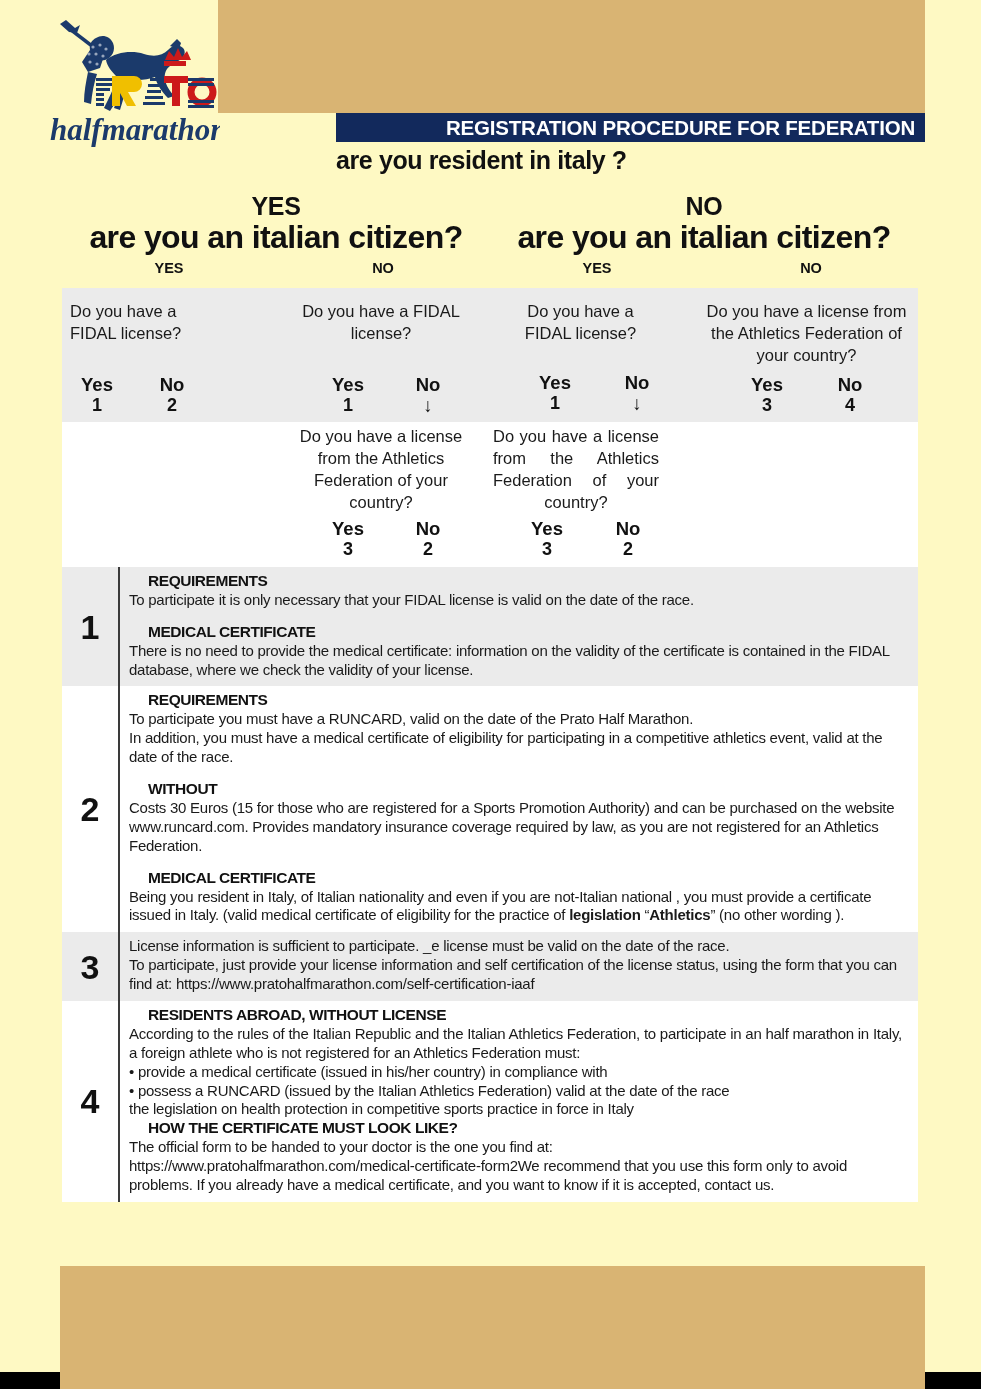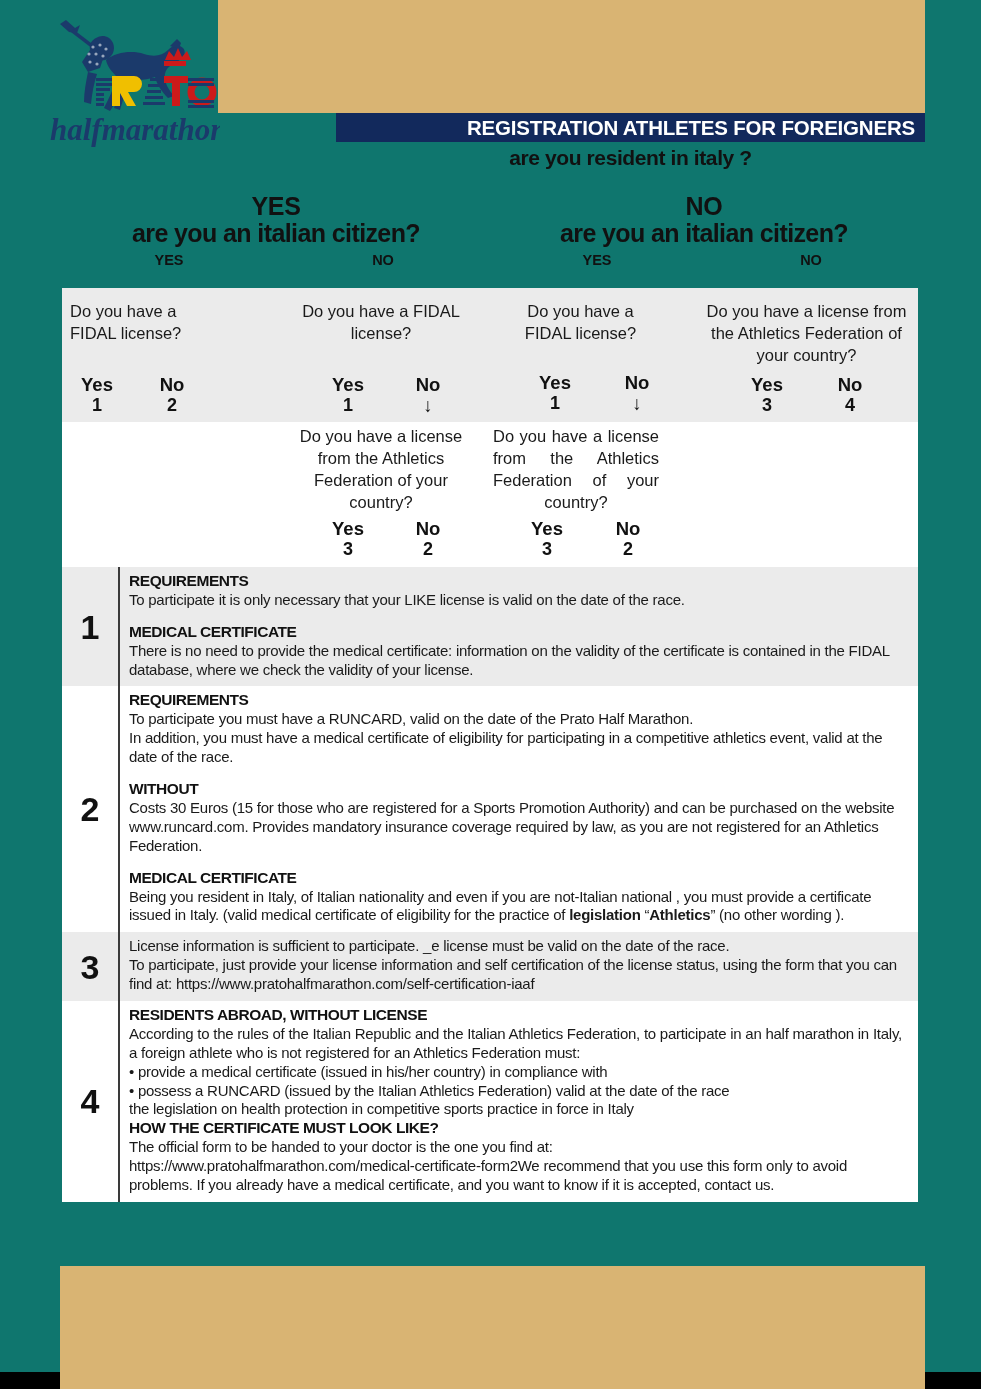--- a/index.html
+++ b/index.html
@@ -5,21 +5,21 @@
   * { box-sizing: border-box; margin: 0; padding: 0; }
   html, body {
     width: 981px; height: 1389px;
     background: #ffffff;
     font-family: "Liberation Sans", sans-serif;
     overflow: hidden;
   }
   #page {
     position: relative;
     width: 981px; height: 1389px;
-    background: #0f766e;
+    background: #fef9c3;
   }
 
   
   .gold-top {
     position: absolute; left: 218px; top: 0; width: 707px; height: 113px;
     background: #d9b473;
   }
   .gold-bottom {
     position: absolute; left: 60px; top: 1266px; width: 865px; height: 123px;
     background: #d9b473;
@@ -45,40 +45,39 @@
     background: #12295c;
     display: flex; align-items: center; justify-content: flex-end;
     padding-right: 10px;
   }
   .navy-bar .title {
     color: #ffffff; font-size: 20.5px; font-weight: bold;
     letter-spacing: -0.2px; white-space: nowrap;
   }
   .subtitle {
     position: absolute; left: 336px; top: 146px; width: 589px;
-    text-align: center;
-    font-size: 21px; font-weight: bold; color: #111111;
+    font-size: 25px; font-weight: bold; color: #111111;
     letter-spacing: -0.4px;
   }
 
   
   .branch-row {
     position: absolute; left: 62px; top: 192px; width: 856px; height: 96px;
   }
   .branch {
     position: absolute; top: 0; width: 428px; text-align: center;
   }
   .branch.left  { left: 0; }
   .branch.right { left: 428px; }
   .branch .answer {
     font-size: 25px; font-weight: bold; color: #111; letter-spacing: -0.3px;
     line-height: 1.15;
   }
   .branch .question {
-    font-size: 25px; font-weight: bold; color: #111; letter-spacing: -0.6px;
+    font-size: 32px; font-weight: bold; color: #111; letter-spacing: -0.6px;
     line-height: 1.15; margin-top: -2px;
   }
   .branch .yn-row {
     position: relative; margin-top: 4px; height: 22px;
   }
   .branch .yn {
     position: absolute; top: 0; font-size: 14.5px; font-weight: bold; color: #111;
     width: 214px; text-align: center;
   }
   .branch .yn.y { left: 0; }
@@ -140,21 +139,21 @@
   .divider {
     flex: 0 0 2px;
     background: #3a3a3a;
   }
   .body {
     flex: 1 1 auto;
     padding: 5px 6px 7px 9px;
   }
   .body h4 {
     font-size: 15.5px; font-weight: bold; color: #111;
-    letter-spacing: -0.45px; line-height: 1.22;
+    letter-spacing: -0.45px; line-height: 1.22; margin-left: 19px;
   }
   .body p {
     font-size: 15px; color: #1a1a1a; line-height: 1.26;
     letter-spacing: -0.25px;
   }
   .body .gap { height: 13px; }
   .body b { font-weight: bold; }
 </style>
 </head>
 <body>
@@ -244,21 +243,21 @@
           <rect x="144" y="84" width="26" height="3"></rect>
           <rect x="144" y="89" width="26" height="3"></rect>
         </g>
       </g>
 
       <text x="6" y="124" font-family="'Liberation Serif', serif" font-size="31" font-style="italic" font-weight="bold" fill="#1b3a6b">halfmarathon</text>
     </svg>
   </div>
 
   <div class="navy-bar">
-    <span class="title">REGISTRATION ATHLETES FOR FOREIGNERS</span>
+    <span class="title">REGISTRATION PROCEDURE FOR FEDERATION</span>
   </div>
   <div class="subtitle">are you resident in italy ?</div>
 
   <div class="branch-row">
     <div class="branch left">
       <div class="answer">YES</div>
       <div class="question">are you an italian citizen?</div>
       <div class="yn-row">
         <div class="yn y">YES</div>
         <div class="yn n">NO</div>
@@ -366,21 +365,21 @@
 
   <div class="sections">
 
     <div class="section shaded">
       <div class="numcol">
         <span class="n">1</span>
       </div>
       <div class="divider"></div>
       <div class="body">
         <h4>REQUIREMENTS</h4>
-        <p>To participate it is only necessary that your LIKE license is valid on the date of the race.</p>
+        <p>To participate it is only necessary that your FIDAL license is valid on the date of the race.</p>
         <div class="gap"></div>
         <h4>MEDICAL CERTIFICATE</h4>
         <p>There is no need to provide the medical certificate: information on the validity of the certificate is contained in the FIDAL database, where we check the validity of your license.</p>
       </div>
     </div>
 
     <div class="section plain">
       <div class="numcol">
         <span class="n">2</span>
       </div>

